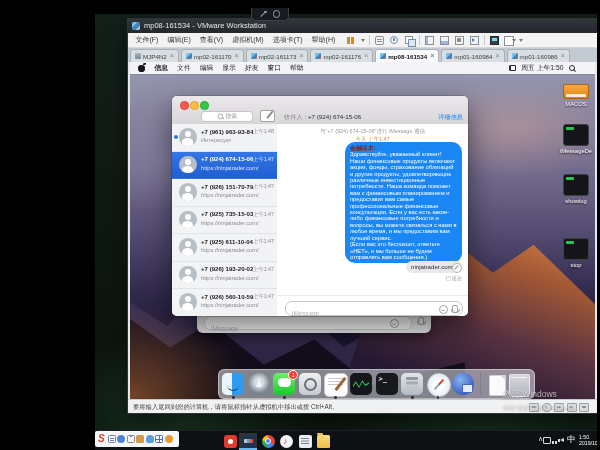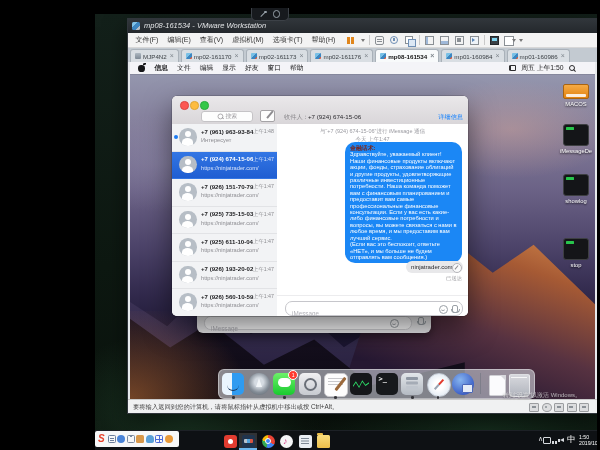--- a/index.html
+++ b/index.html
@@ -9,21 +9,21 @@
   
   #host{left:95px;top:14px;width:502px;height:416px;overflow:hidden;
     background:
       radial-gradient(ellipse 200px 120px at 18% 96%, rgba(45,95,60,.45), transparent 70%),
       radial-gradient(ellipse 260px 100px at 78% 100%, rgba(32,72,46,.5), transparent 70%),
       linear-gradient(175deg,#13201a 0%,#0d1811 55%,#0a110c 100%);}
   
   #vmwin{left:128px;top:19px;width:469px;height:394px;background:#e6e9ec;
     box-shadow:0 0 0 1px #30353b,0 8px 22px rgba(0,0,0,.55);}
   .vm-titlebar{left:0;top:0;width:469px;height:14px;background:linear-gradient(#31363b,#24282c);
-    color:#e4e6e8;font-size:7.5px;line-height:14px;font-style:italic;}
+    color:#e4e6e8;font-size:7.5px;line-height:14px;}
   .vm-title{left:16px;top:0;}
   .vm-logo{left:4px;top:3px;width:8px;height:8px;border-radius:1.5px;
     background:linear-gradient(135deg,#7fc2e8 0 35%,#3d86c0 35% 70%,#b5bec6 70%);}
   .vm-menurow{left:0;top:14px;width:469px;height:15px;background:#f3f3f3;border-bottom:1px solid #d7d7d7;
     display:flex;align-items:center;padding-left:3px;box-sizing:border-box;}
   .vm-menu{font-size:7px;color:#333;padding:0 4.5px;line-height:14px;}
   #vm-toolbar{display:flex;align-items:center;gap:4px;margin-left:6px;}
   .tb-sep{width:1px;height:10px;background:#c9c9c9;}
   .tb{width:11px;height:11px;position:relative;}
   .tb-suspend::before,.tb-suspend::after{content:"";position:absolute;top:2px;width:2.4px;height:7px;background:#e0861c;}
@@ -504,20 +504,21 @@
         </span>
     </div>
   </div>
 
   <div class="a" id="pill">
     <span class="pin"></span>
     <span class="gear"></span>
   </div>
 
   <div class="a" id="wm">
+    <div class="l1">激活 Windows</div>
     <div class="l2">转到“设置”以激活 Windows。</div>
   </div>
 
   <div class="a" id="taskbar">
     <span id="tb-apps"><span class="tbtn" style="left: 126px;">
           <span class="ti red-dot-app"></span>
         </span><span class="tbtn active" style="left: 144px;">
           <span class="ti vmware-workstation"></span>
         </span><span class="tbtn" style="left: 164px;">
           <span class="ti chrome"></span>

